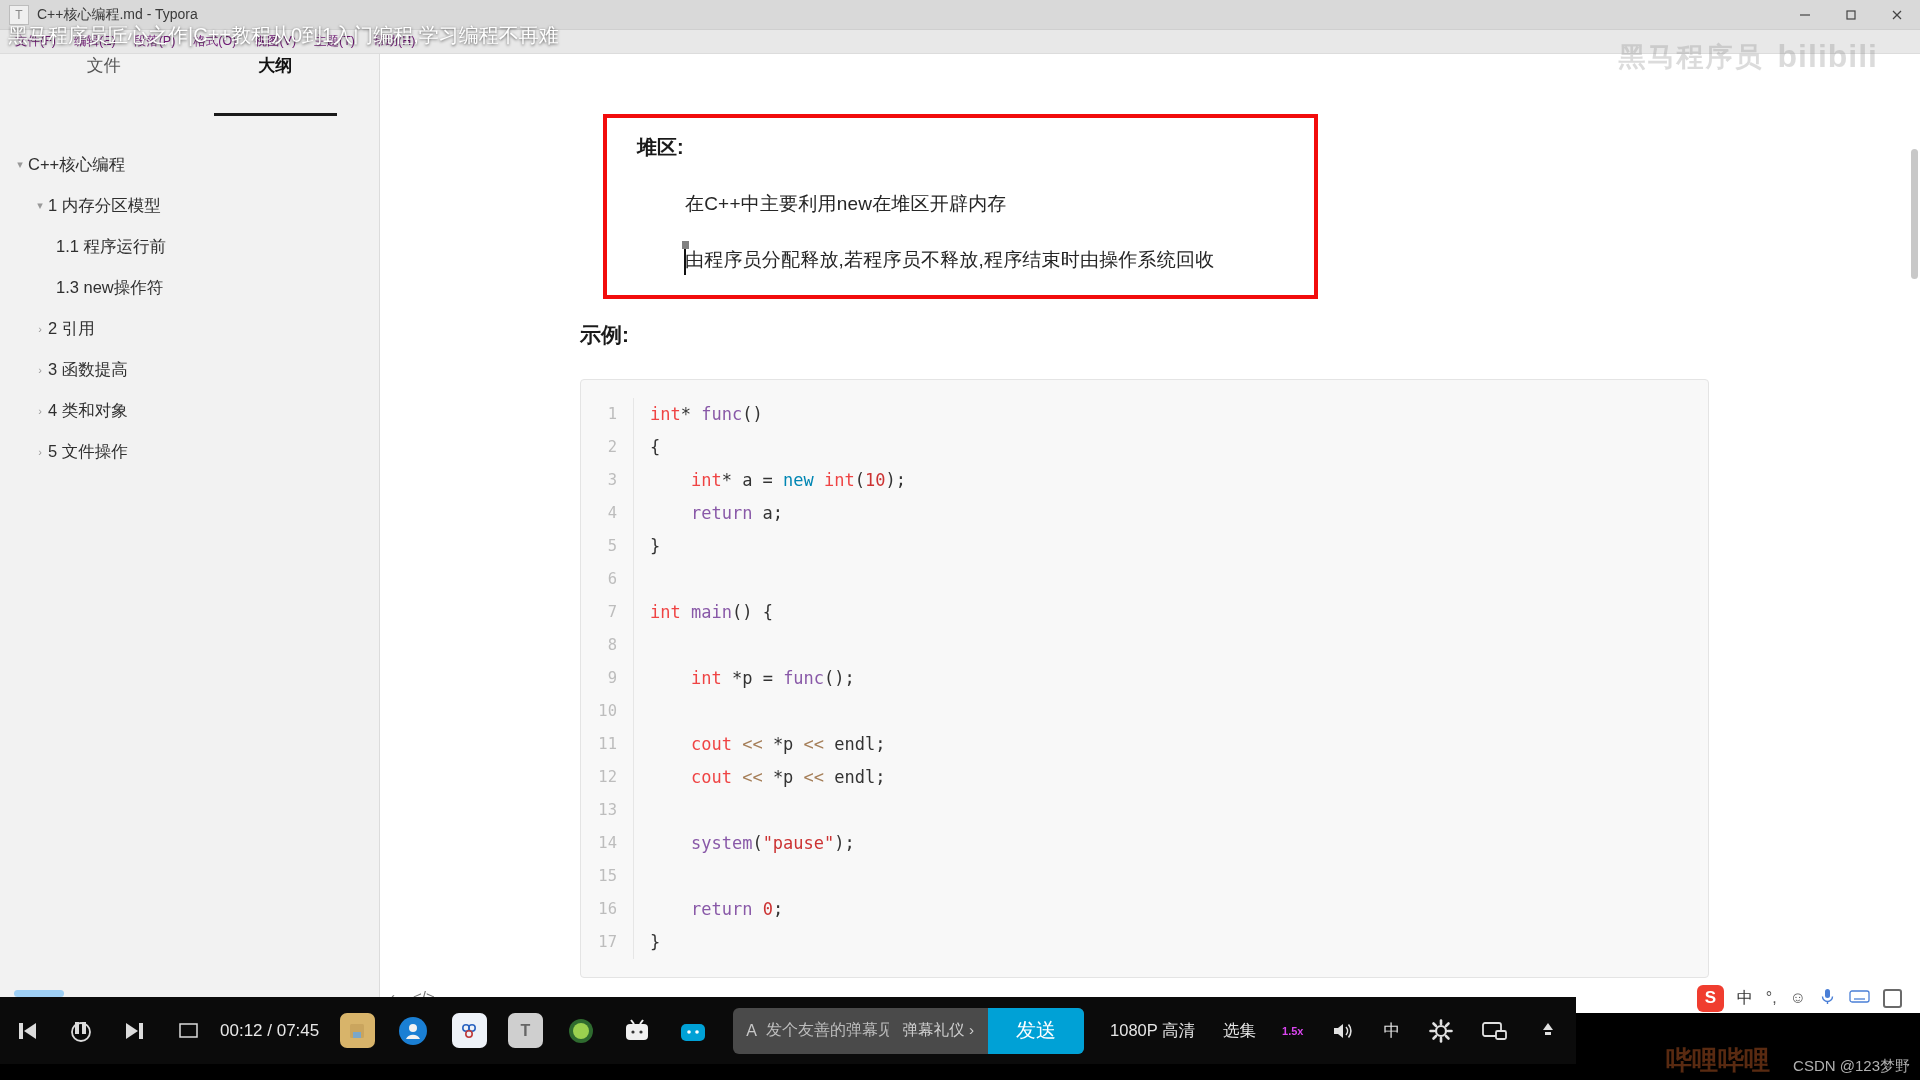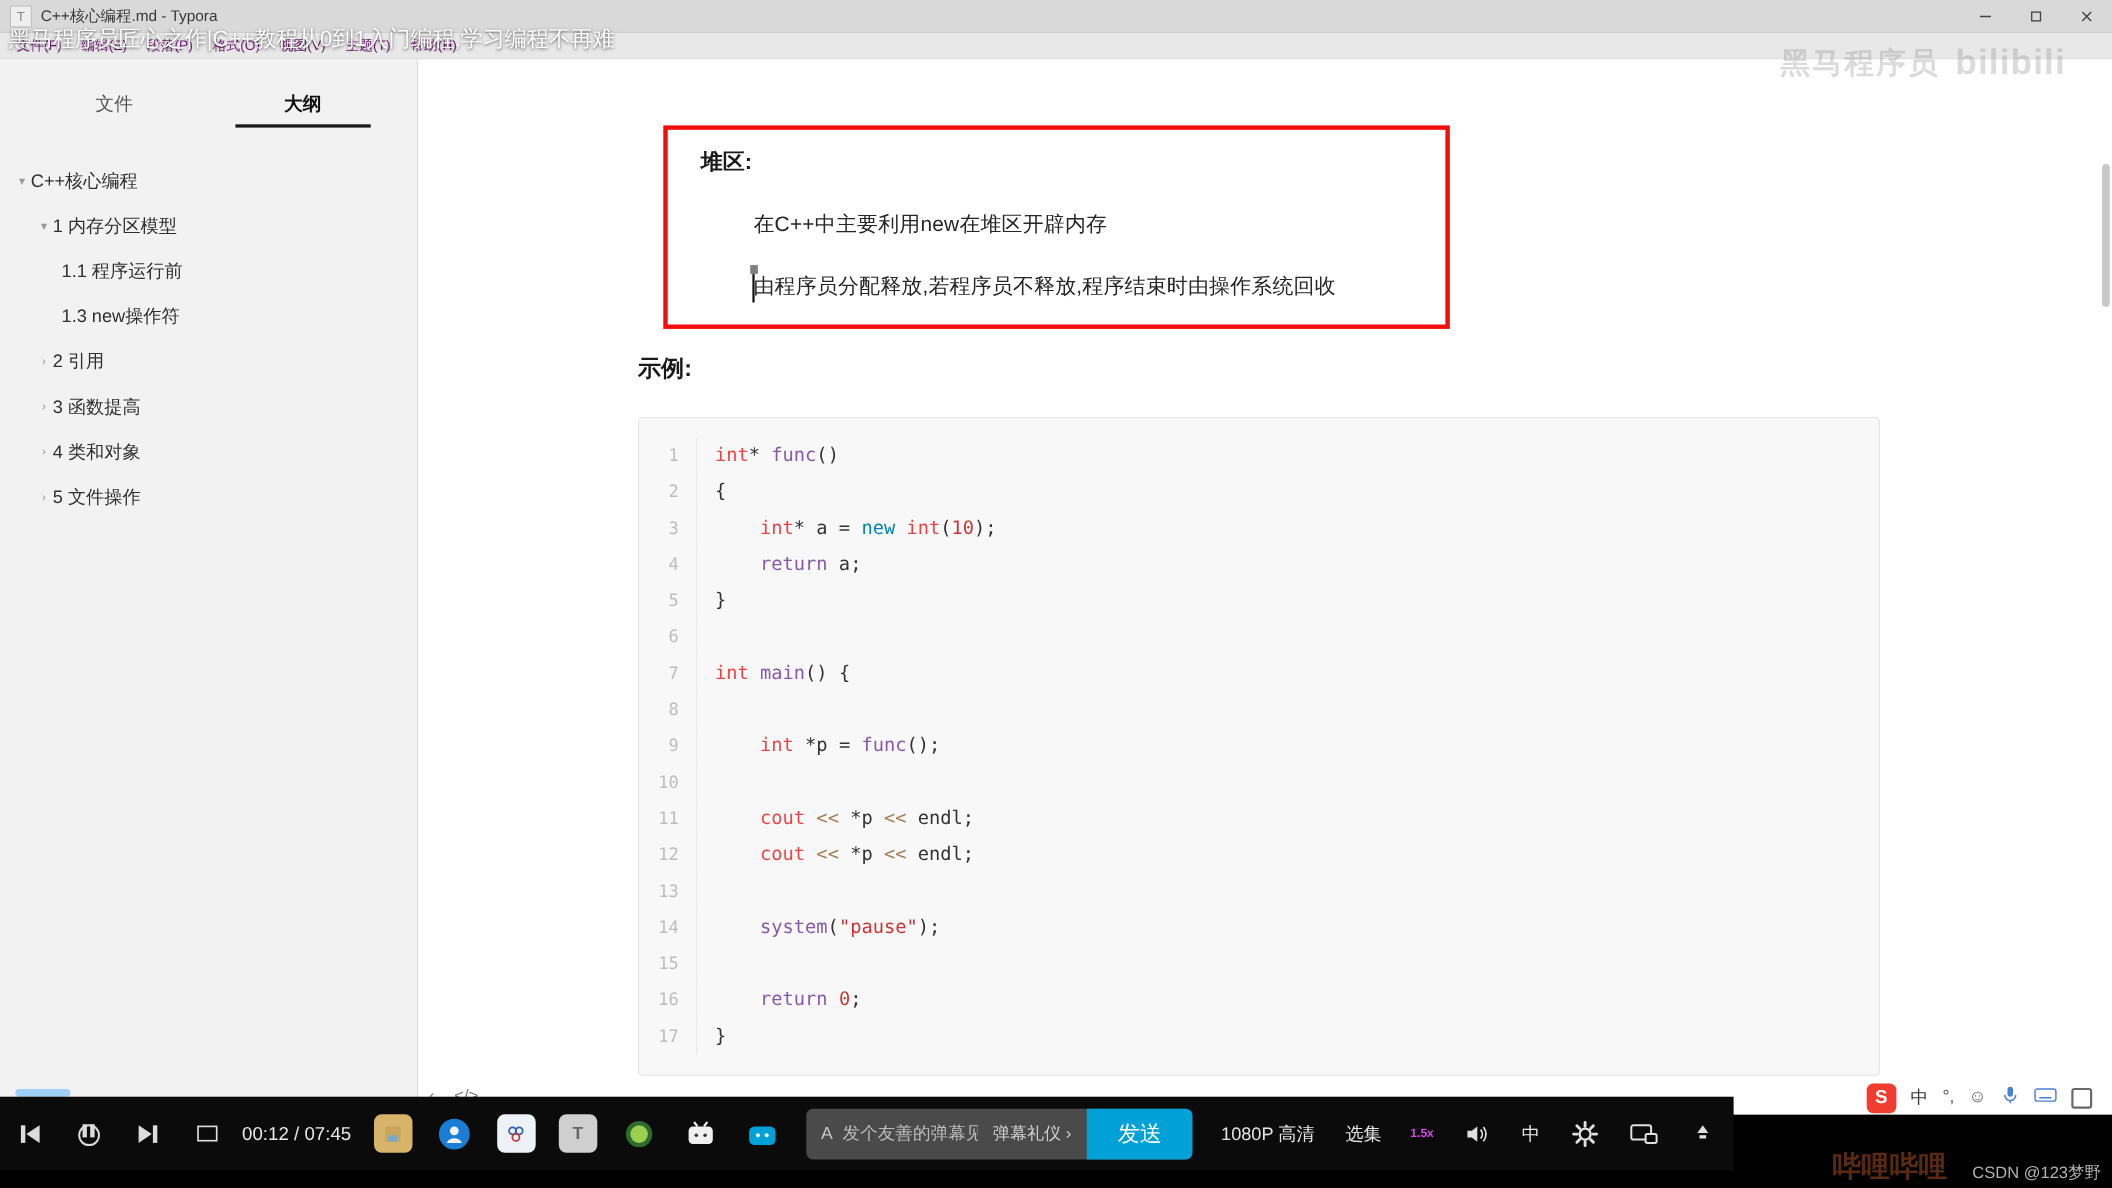--- a/index.html
+++ b/index.html
@@ -44,21 +44,21 @@
   .menu-item { font-size: 12.5px; color: #701a75; padding: 2px 9px; white-space: nowrap; }
 
   .body-area { flex: 1; display: flex; min-height: 0; position: relative; }
 
   
   .sidebar {
     width: 380px; flex: none; background: #f2f2f2;
     border-right: 1px solid #dcdcdc;
     display: flex; flex-direction: column; position: relative;
   }
-  .side-tabs { display: flex; height: 62px; align-items: flex-end; padding: 0 18px; font-family: Liberation Serif, serif; }
+  .side-tabs { display: flex; height: 62px; padding: 0 18px; font-family: Liberation Serif, serif; }
   .side-tab {
     flex: 1; text-align: center; font-size: 17px; color: #555;
     padding-bottom: 10px; position: relative;
   }
   .side-tab.active { color: #111; font-weight: bold; }
   .side-tab.active::after {
     content: ""; position: absolute; left: 14%; right: 14%; bottom: 0;
     height: 3px; background: #1a1a1a;
   }
   .outline { padding-top: 28px; }

